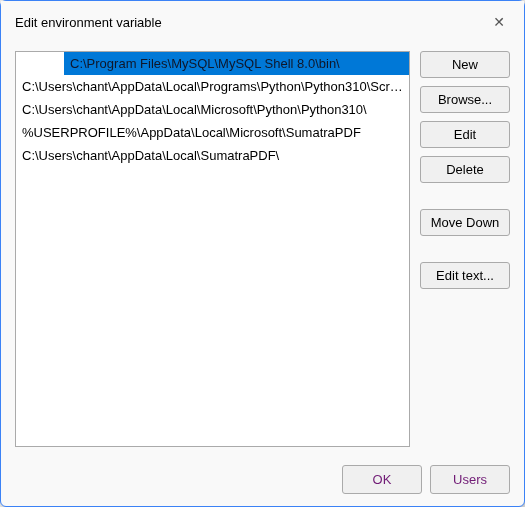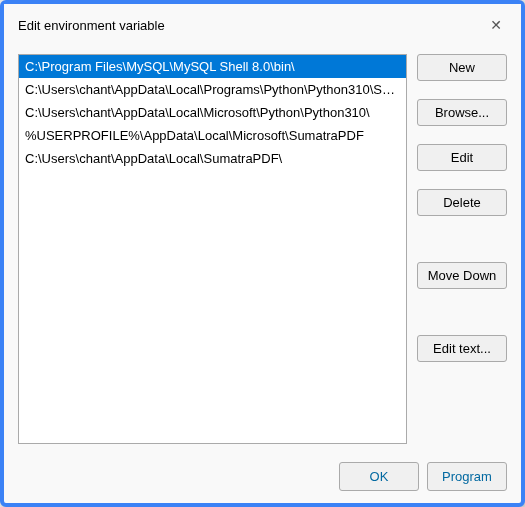--- a/index.html
+++ b/index.html
@@ -15,21 +15,21 @@
       display: flex;
       align-items: center;
       justify-content: center;
       min-height: 100vh;
     }
 
     .dialog {
       width: 525px;
       height: 507px;
       background: #f9f9f9;
-      border: 4px solid #3b82f6;
+      border: 1px solid #3b82f6;
       border-radius: 6px;
       box-shadow: 2px 2px 10px rgba(0,0,0,0.3);
       display: flex;
       flex-direction: column;
     }
 
     .title-bar {
       display: flex;
       align-items: center;
       justify-content: space-between;
@@ -76,27 +76,28 @@
       padding: 4px 6px;
       cursor: pointer;
       white-space: nowrap;
       overflow: hidden;
       text-overflow: ellipsis;
       color: #000;
     }
 
     .list-item.selected {
       background: #0078d7;
-      color: #ffffff;
+      color: #0f172a;
+      margin-left: 48px;
     }
 
     .buttons-col {
       display: flex;
       flex-direction: column;
-      gap: 18px;
+      gap: 8px;
       min-width: 90px;
     }
 
     .action-btn {
       width: 90px;
       padding: 5px 8px;
       background: #f0f0f0;
       border: 1px solid #aaa;
       border-radius: 3px;
       cursor: pointer;
@@ -116,21 +117,21 @@
     }
 
     .footer-btn {
       width: 80px;
       padding: 6px 12px;
       background: #f0f0f0;
       border: 1px solid #aaa;
       border-radius: 3px;
       cursor: pointer;
       text-align: center;
-      color: #0369a1;
+      color: #701a75;
       font-size: 13px;
     }
   </style>
 </head>
 <body>
 
 <div class="dialog">
   <div class="title-bar">
     <span class="title-bar-text">Edit environment variable</span>
     <button class="close-btn">✕</button>
@@ -152,15 +153,15 @@
       <button class="action-btn">Delete</button>
       <div class="spacer"></div>
       <button class="action-btn">Move Down</button>
       <div class="spacer"></div>
       <button class="action-btn">Edit text...</button>
     </div>
   </div>
 
   <div class="dialog-footer">
     <button class="footer-btn">OK</button>
-    <button class="footer-btn">Program</button>
+    <button class="footer-btn">Users</button>
   </div>
 </div>
 
 </body></html>

